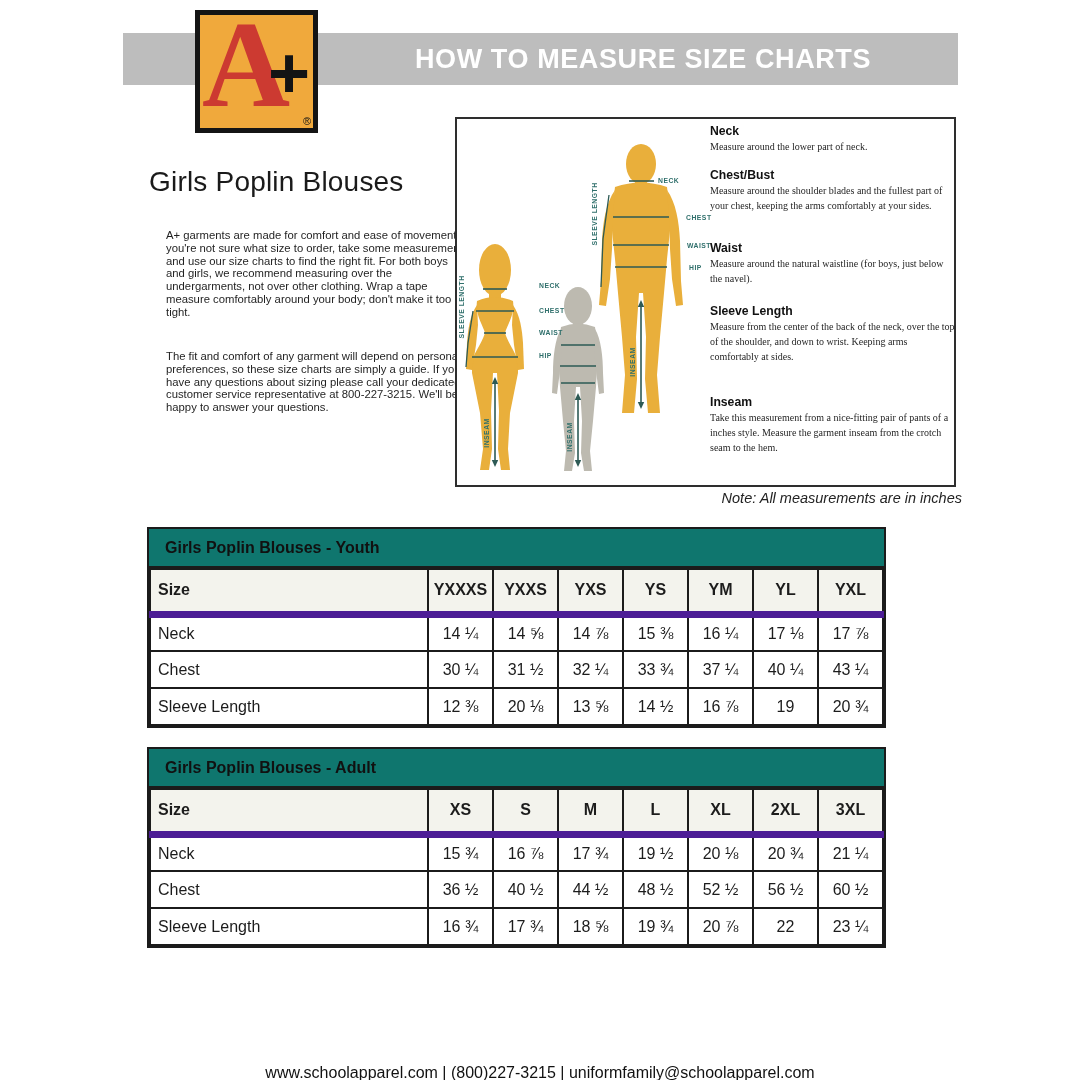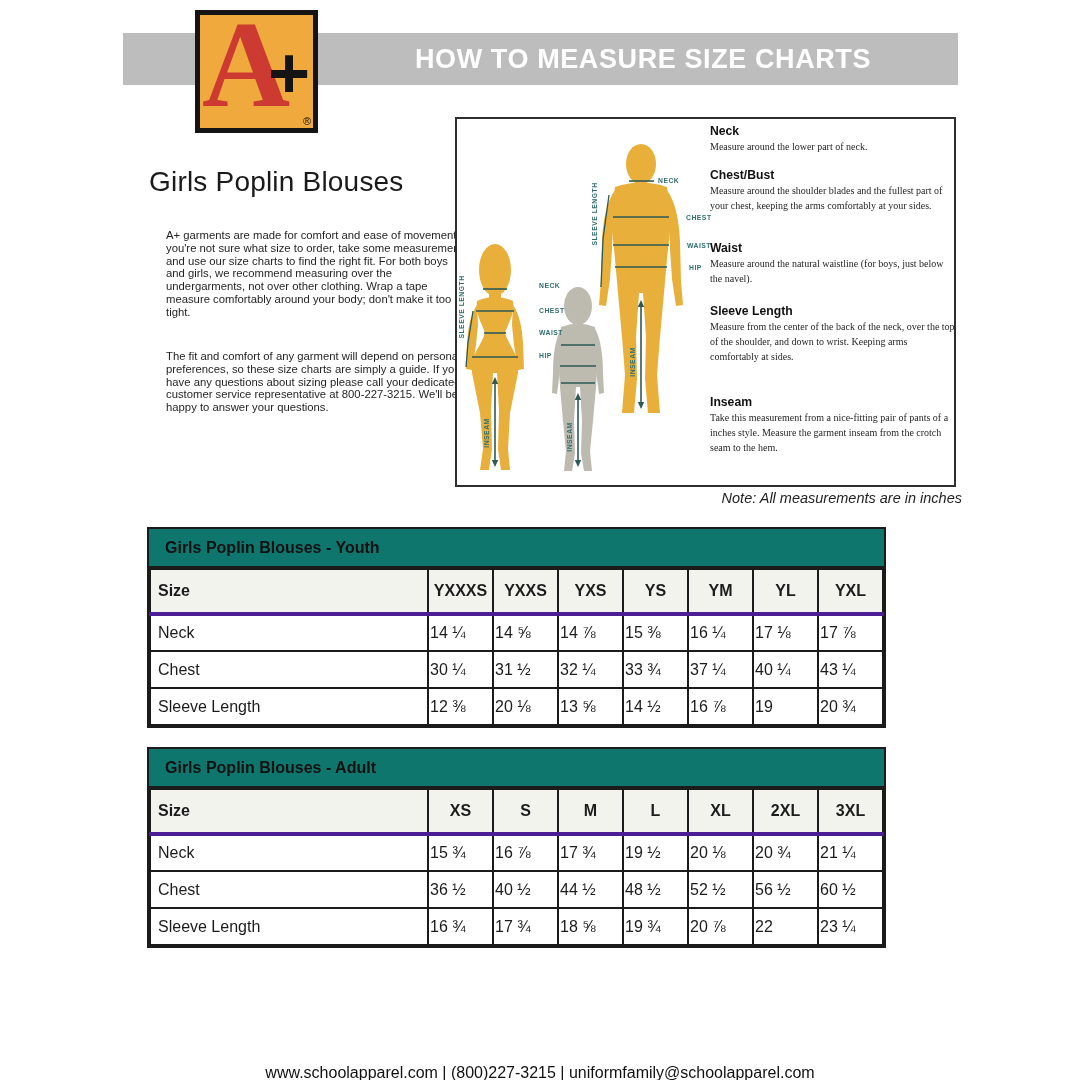--- a/index.html
+++ b/index.html
@@ -33,26 +33,26 @@
   .note{position:absolute;right:118px;top:490px;font-style:italic;font-size:14.5px;color:#232323;}
   
   .tbl-wrap{position:absolute;left:147px;width:739px;border:2px solid #1b1b1b;background:#fff;box-sizing:border-box;}
   .t-youth{top:527px;} .t-adult{top:747px;}
   .tbl-title{height:37px;background:#0f766e;border-bottom:2px solid #1b1b1b;display:flex;align-items:center;
              padding-left:16px;font-weight:bold;font-size:16px;color:#111;}
   table{border-collapse:collapse;width:100%;table-layout:fixed;}
   td{border:2px solid #1b1b1b;box-sizing:border-box;}
   col.c-size{width:278px;}
   tr.head td{height:45px;background:#f3f3ed;font-weight:bold;font-size:16px;vertical-align:middle;
-             border-bottom:4px solid #4c1d95;}
+             border-bottom:7px solid #4c1d95;}
   tr.head td.lab{text-align:left;padding-left:7px;}
   tr.head td.val{text-align:center;}
   tr.data td{height:37px;font-size:16px;background:#fff;vertical-align:middle;}
   tr.data td.lab{text-align:left;padding-left:7px;}
-  tr.data td.val{text-align:left;}
+  tr.data td.val{text-align:center;}
   
   .footer{position:absolute;left:0;top:1064px;width:1080px;text-align:center;font-size:16px;color:#111;
           white-space:nowrap;}
   
   .fig-label{font-family:"Liberation Sans","DejaVu Sans",sans-serif;font-size:6.8px;font-weight:bold;
              letter-spacing:.5px;fill:#2f6f6b;}
 </style>
 </head>
 <body>
 

